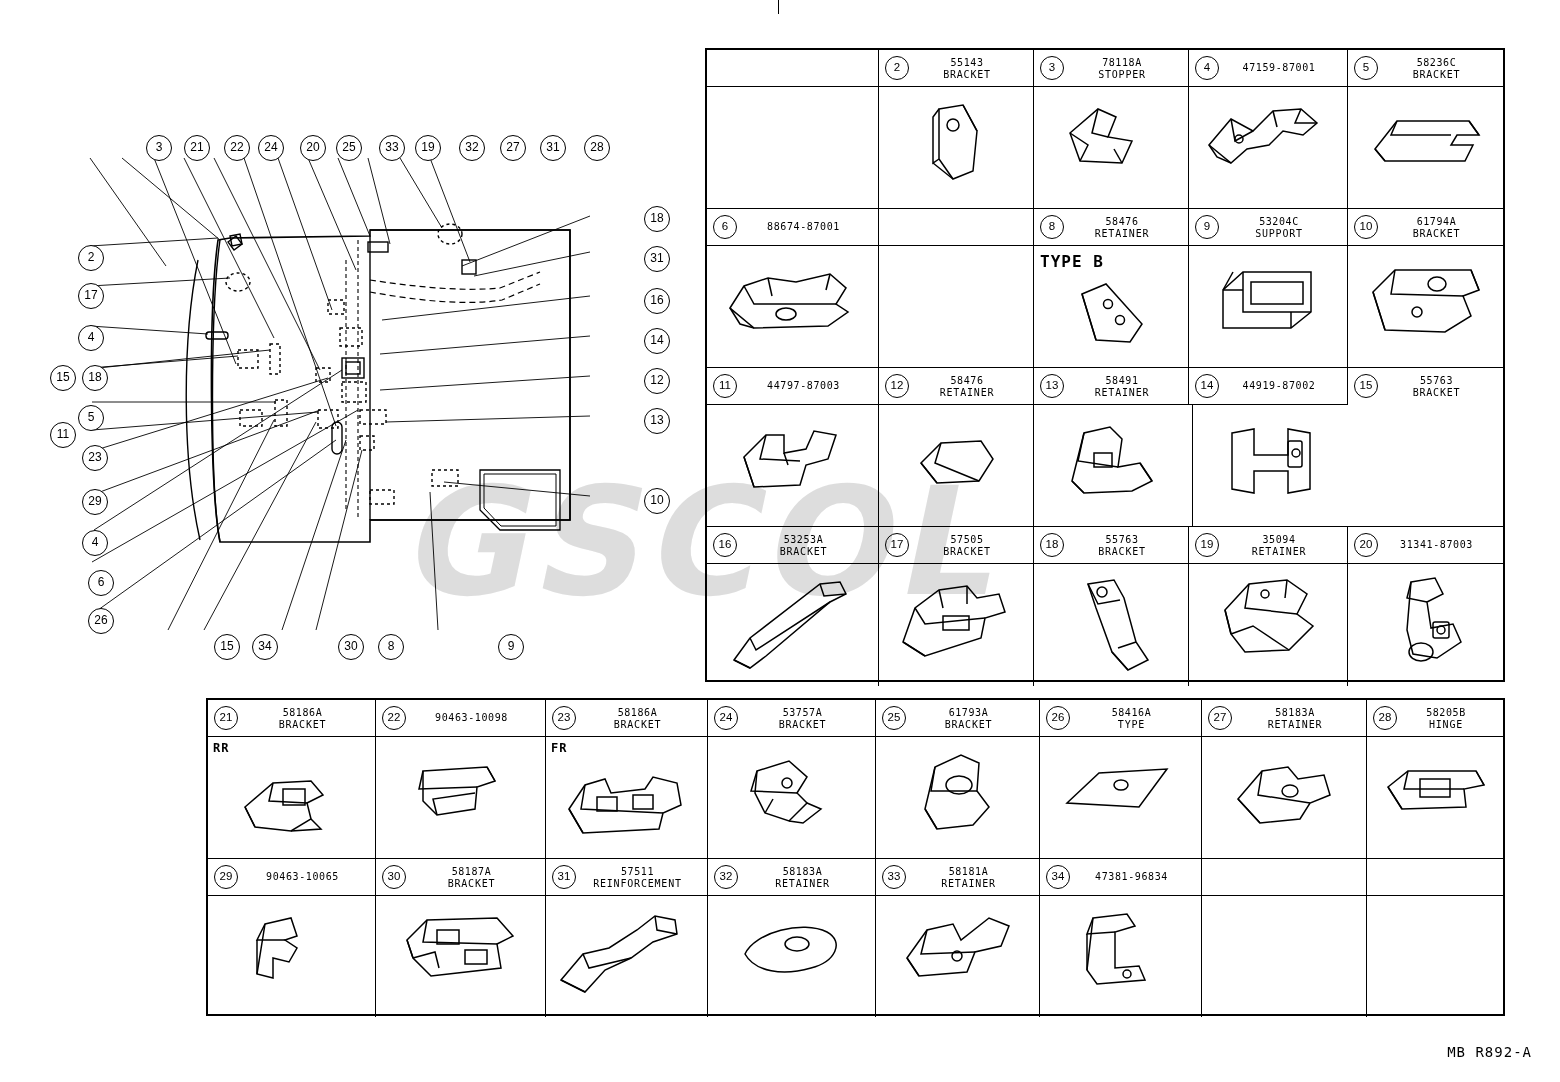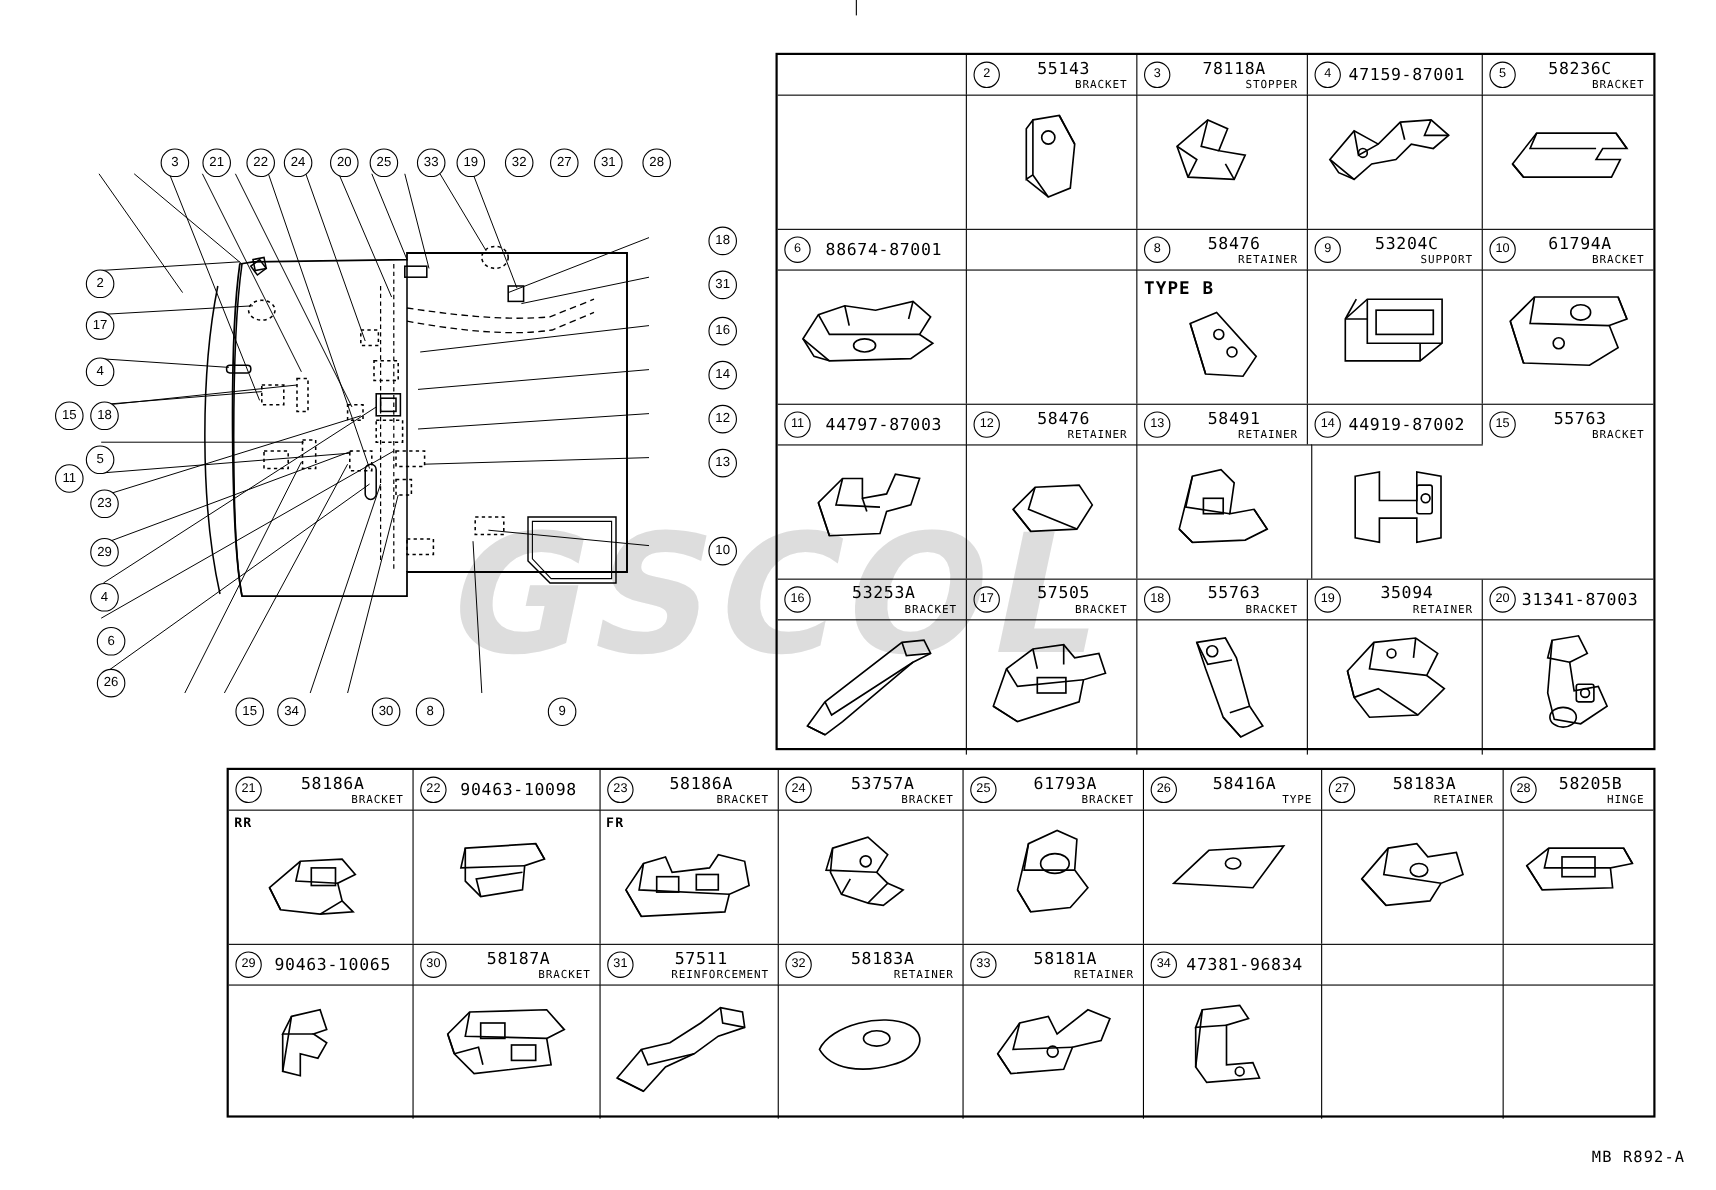--- a/index.html
+++ b/index.html
@@ -49,22 +49,22 @@
   .row.body .cell{height:122px;border-top:1.6px solid #000;}
   .row.body2 .cell{height:123px;border-top:1.6px solid #000;}
   .row.sep{border-top:1.6px solid #000;}
 
   .hdr .cell{display:flex;align-items:center;padding-left:6px;}
   .num{
     width:22px;height:22px;border:1.5px solid #000;border-radius:50%;
     font-size:11.5px;line-height:20px;text-align:center;flex:0 0 auto;
   }
   .lbl{flex:1 1 auto;text-align:center;padding-right:8px;}
-  .pnum{font-size:15px;letter-spacing:.6px;font-family:"DejaVu Sans Mono", monospace;}
-  .pdesc{font-size:10px;letter-spacing:.8px;font-family:"DejaVu Sans Mono", monospace;margin-top:1px;text-align:right;}
+  .pnum{font-size:10px;letter-spacing:.6px;font-family:"DejaVu Sans Mono", monospace;}
+  .pdesc{font-size:10px;letter-spacing:.8px;font-family:"DejaVu Sans Mono", monospace;margin-top:1px;}
 
   .type{
     position:absolute;left:6px;top:6px;font-size:16px;font-weight:bold;
     font-family:"DejaVu Sans Mono", monospace;letter-spacing:1px;
   }
   .rrfr{
     position:absolute;left:5px;top:4px;font-size:12px;font-weight:bold;
     font-family:"DejaVu Sans Mono", monospace;letter-spacing:1px;
   }
   .art{position:absolute;left:0;top:0;width:100%;height:100%;}

